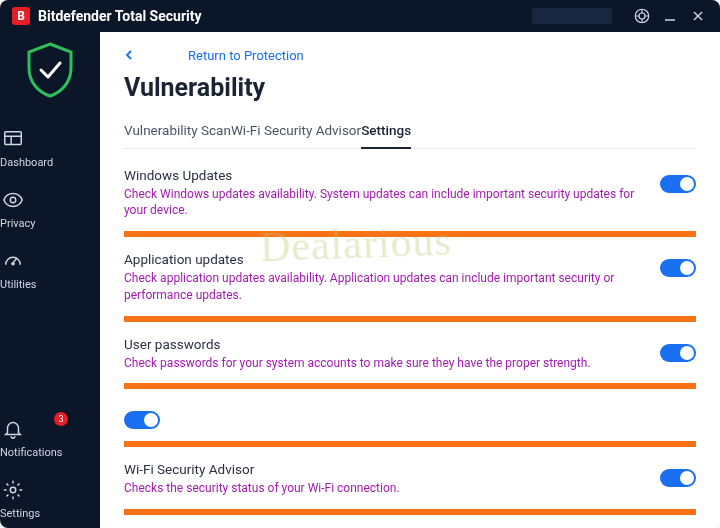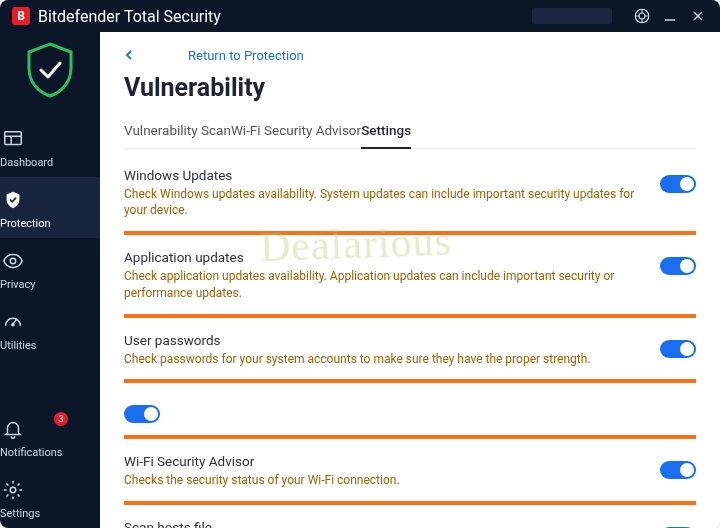--- a/index.html
+++ b/index.html
@@ -1,45 +1,45 @@
 <!DOCTYPE html>
 <html><head>
 <meta charset="utf-8">
 <style>
   * { box-sizing: border-box; margin: 0; padding: 0; font-family: -apple-system, BlinkMacSystemFont, "Segoe UI", Roboto, Arial, sans-serif; }
   body { width: 720px; height: 528px; background: #fff; overflow: hidden; }
   .window { width: 720px; height: 528px; display: flex; flex-direction: column; border-radius: 8px; overflow: hidden; box-shadow: 0 2px 10px rgba(0,0,0,0.1); }
   .titlebar { height: 32px; background: #0b1629; color: #fff; display: flex; align-items: center; padding: 0 12px; }
   .titlebar .logo { width: 18px; height: 18px; background: #e71e26; border-radius: 3px; display: flex; align-items: center; justify-content: center; font-weight: bold; font-size: 12px; color: #fff; margin-right: 8px; }
-  .titlebar .title { font-size: 16px; flex: 0 0 auto; }
+  .titlebar .title { font-size: 14px; flex: 0 0 auto; font-weight: bold; }
   .titlebar .spacer { flex: 1; }
   .titlebar .placeholder { width: 80px; height: 16px; background: #192740; border-radius: 2px; margin-right: 12px; }
   .titlebar .ctl { width: 20px; height: 20px; display: flex; align-items: center; justify-content: center; margin-left: 8px; cursor: pointer; }
   .body { flex: 1; display: flex; min-height: 0; }
   .sidebar { width: 100px; background: #0b1629; display: flex; flex-direction: column; align-items: center; padding-top: 8px; color: #cfd6e4; }
   .shield-big { width: 54px; height: 60px; margin-bottom: 16px; display:flex; align-items:center; justify-content:center; }
   .nav-item { width: 100%; display: flex; flex-direction: column; align-items: flex-start; justify-content: center; padding: 10px 0 8px; font-size: 11px; cursor: pointer; position: relative; }
   .nav-item .icon { width: 26px; height: 26px; display: flex; align-items: center; justify-content: center; margin-bottom: 4px; }
   .nav-item.active { background: #18253f; color: #fff; }
   .nav-item:last-child { margin-top: auto; }
   .nav-spacer { flex: 1; }
   .badge { position: absolute; top: 6px; left: 54px; background: #e71e26; color:#fff; font-size: 9px; width:14px; height:14px; border-radius:50%; display:flex; align-items:center; justify-content:center; }
   .main { flex: 1; background: #fff; padding: 14px 24px 0 24px; overflow-y: auto; }
   .back-link { color: #1a6ef0; font-size: 13px; display: inline-flex; align-items: center; cursor: pointer; margin-bottom: 10px; gap: 48px; }
   .back-link .chev { margin-right: 6px; }
   h1.page-title { font-size: 25px; font-weight: 700; color: #1b2435; margin-bottom: 14px; }
   .tabs { display: flex; border-bottom: 1px solid #e5e8ee; margin-bottom: 4px; }
   .tab { font-size: 13.5px; color: #4b5568; padding: 6px 0 10px; cursor: pointer; position: relative; }
   .tab.active { color: #1b2435; font-weight: 500; }
   .tab.active::after { content:""; position:absolute; left:0; right:0; bottom:-1px; height:2px; background:#1b2435; }
-  .setting { display:flex; align-items:flex-start; padding: 14px 0 12px; border-bottom: 4px solid #f97316; }
+  .setting { display:flex; align-items:flex-start; padding: 14px 0 12px; border-bottom: 6px solid #f97316; }
   .setting:last-child { border-bottom: none; }
   .setting .txt { flex:1; padding-right: 20px; }
   .setting .name { font-size: 13.5px; color: #2a3142; margin-bottom: 3px; }
-  .setting .desc { font-size: 12px; color: #a16207; line-height: 1.4; }
+  .setting .desc { font-size: 12px; color: #a21caf; line-height: 1.4; }
   .toggle { width: 36px; height: 18px; background: #1a6ef0; border-radius: 10px; position: relative; flex-shrink: 0; margin-top: 8px; cursor:pointer; }
   .toggle::after { content: ""; position: absolute; right: 2px; top: 2px; width: 14px; height: 14px; background: #fff; border-radius: 50%; }
   .watermark { position:absolute; left: 260px; top: 220px; font-family: cursive; font-size: 42px; color:#b6c86f; opacity: 0.35; pointer-events:none; transform: rotate(-2deg); letter-spacing: 1px; }
   svg { display:block; }
 </style>
 </head>
 <body>
 
 <div class="window">
   <div class="titlebar">
@@ -83,29 +83,20 @@
         <span class="icon">
           <svg width="22" height="22" viewBox="0 0 24 24" fill="none" stroke="#cfd6e4" stroke-width="1.6">
               <rect x="3" y="4" width="18" height="14" rx="1"></rect>
               <line x1="3" y1="9" x2="21" y2="9"></line>
               <line x1="10" y1="9" x2="10" y2="18"></line>
             </svg>
         </span>
         <span>Dashboard</span>
       </div>
 
-      <div class="nav-item active">
-        <span class="icon">
-          <svg width="22" height="22" viewBox="0 0 24 24" fill="#ffffff">
-              <path d="M12 3 L19 6 V11 C19 16 16 19.5 12 21 C8 19.5 5 16 5 11 V6 Z"></path>
-              <path d="M9 12 L11 14 L15 10" fill="none" stroke="#18253f" stroke-width="1.8" stroke-linecap="round" stroke-linejoin="round"></path>
-            </svg>
-        </span>
-        <span>Protection</span>
-      </div>
 
       <div class="nav-item">
         <span class="icon">
           <svg width="24" height="22" viewBox="0 0 24 24" fill="none" stroke="#cfd6e4" stroke-width="1.6">
               <path d="M2 12 C4 7 8 5 12 5 C16 5 20 7 22 12 C20 17 16 19 12 19 C8 19 4 17 2 12 Z"></path>
               <circle cx="12" cy="12" r="3"></circle>
             </svg>
         </span>
         <span>Privacy</span>
       </div>

